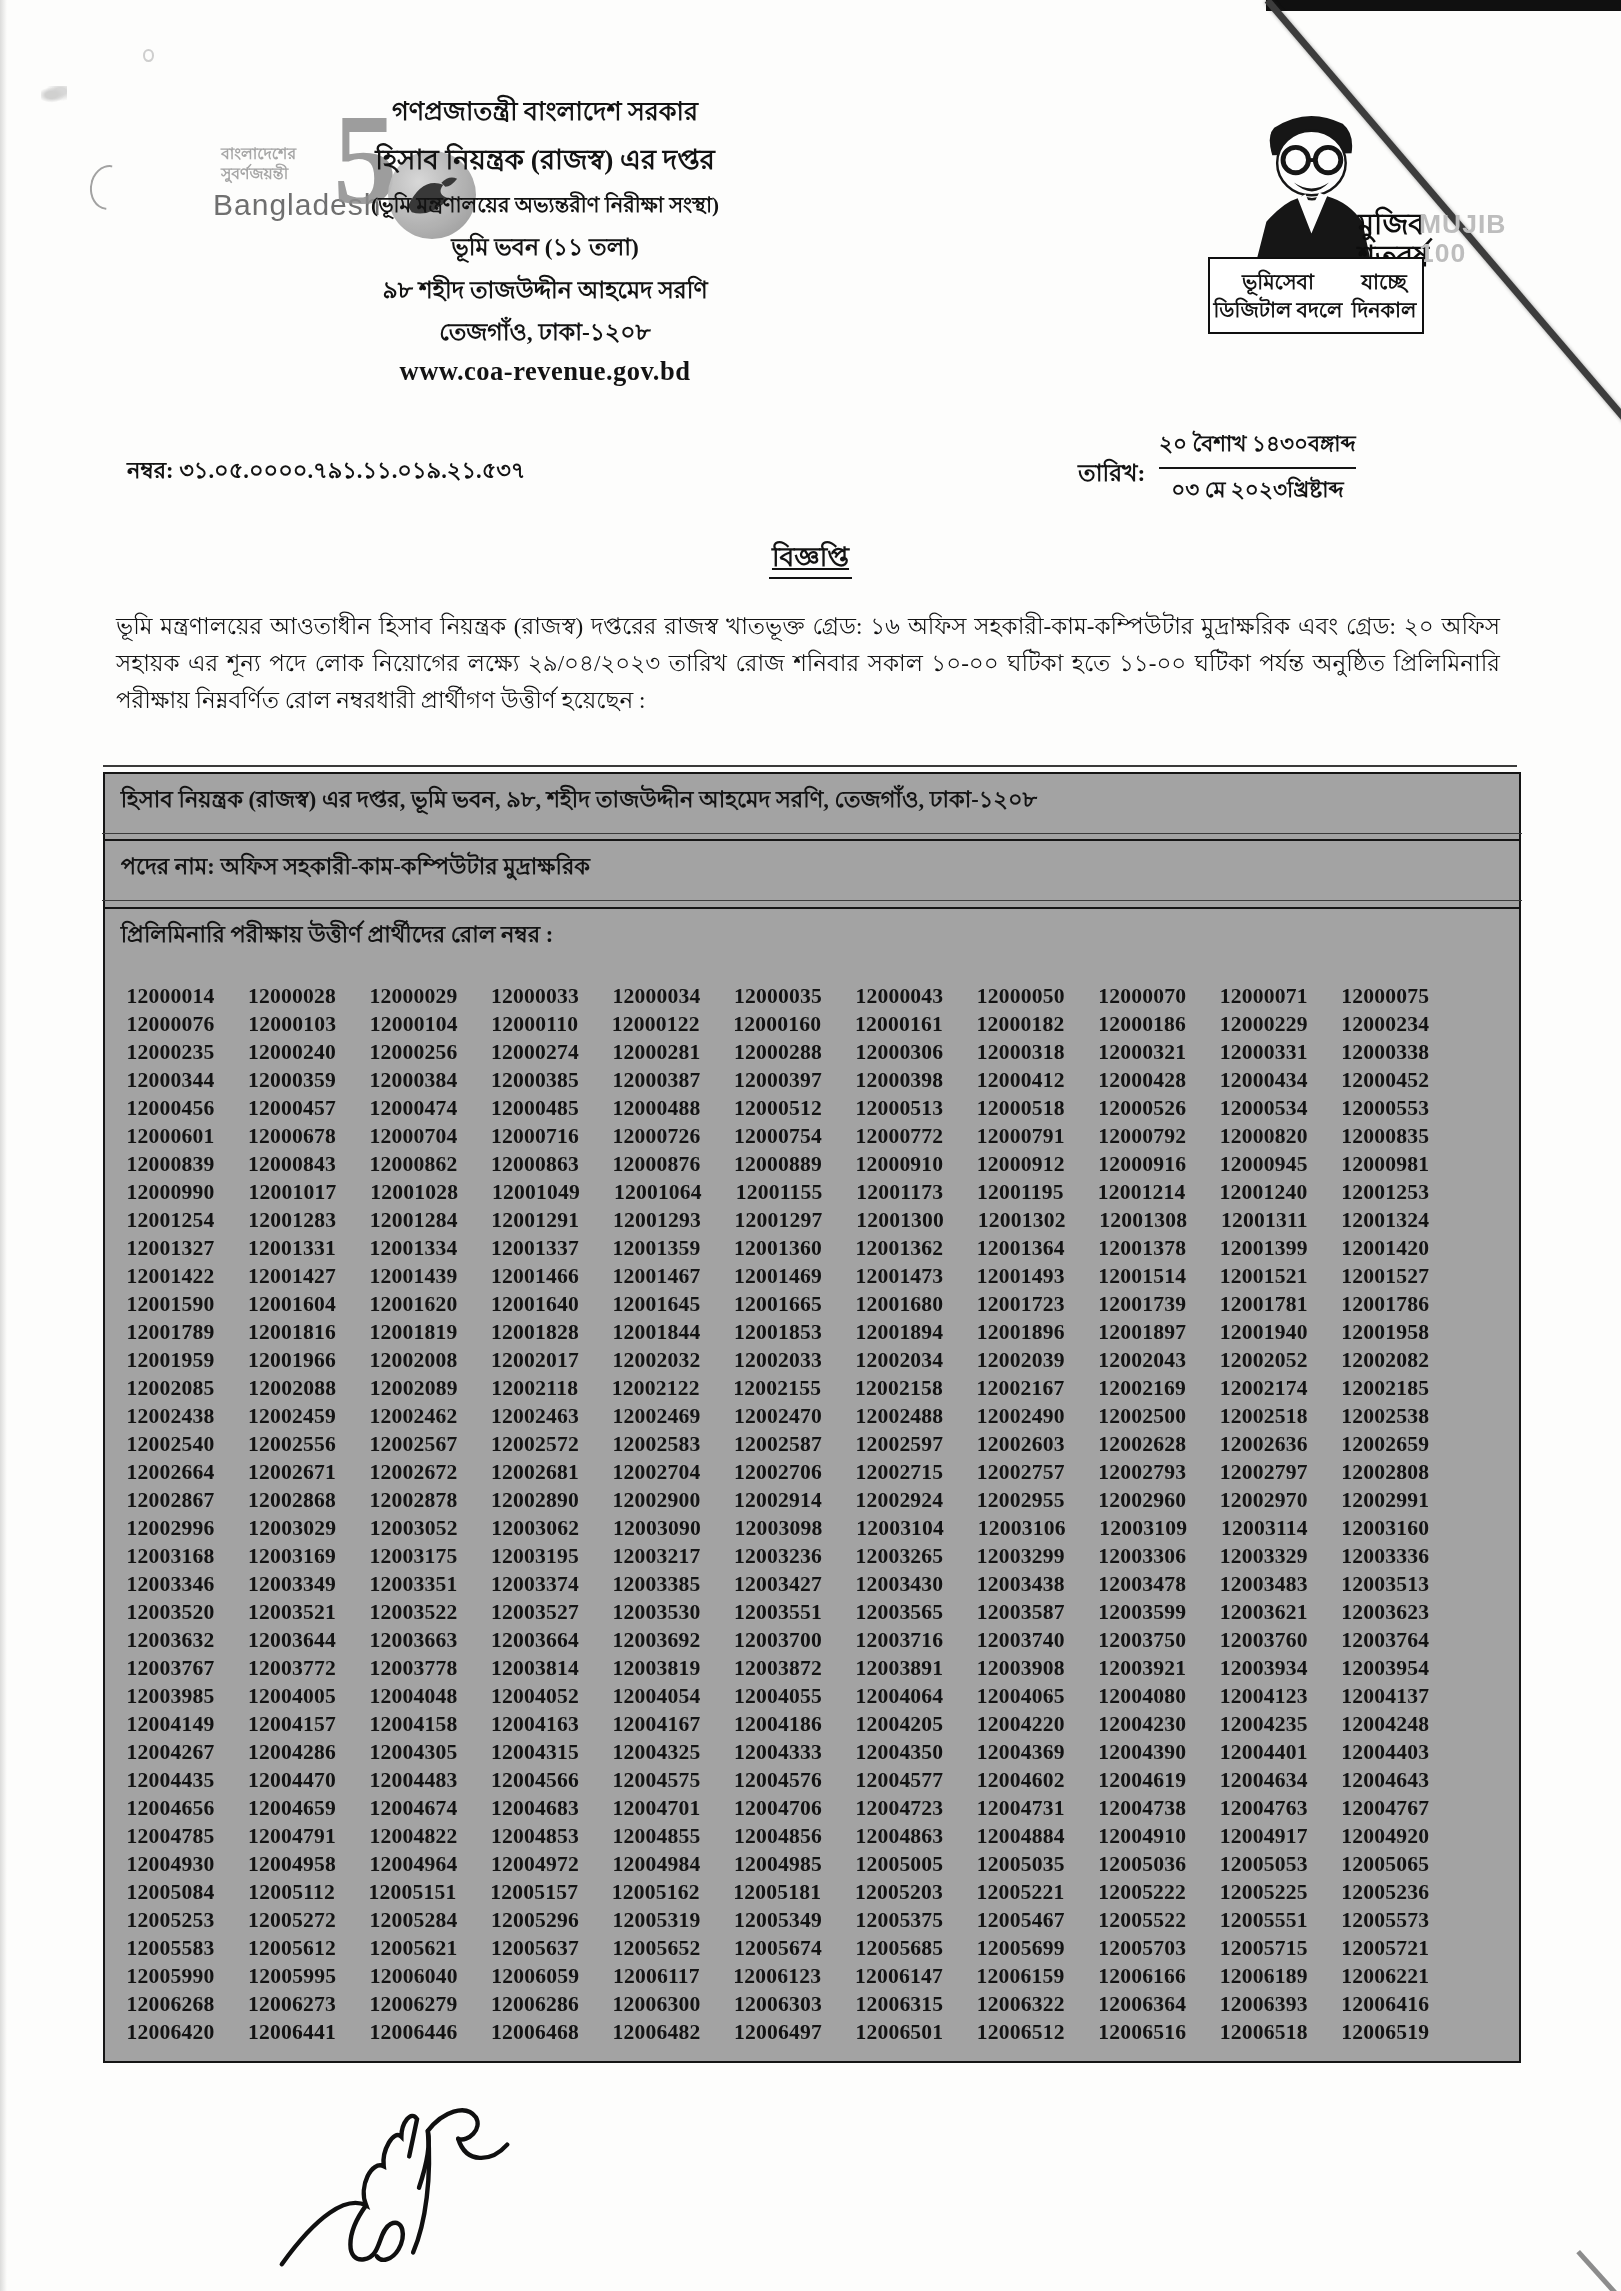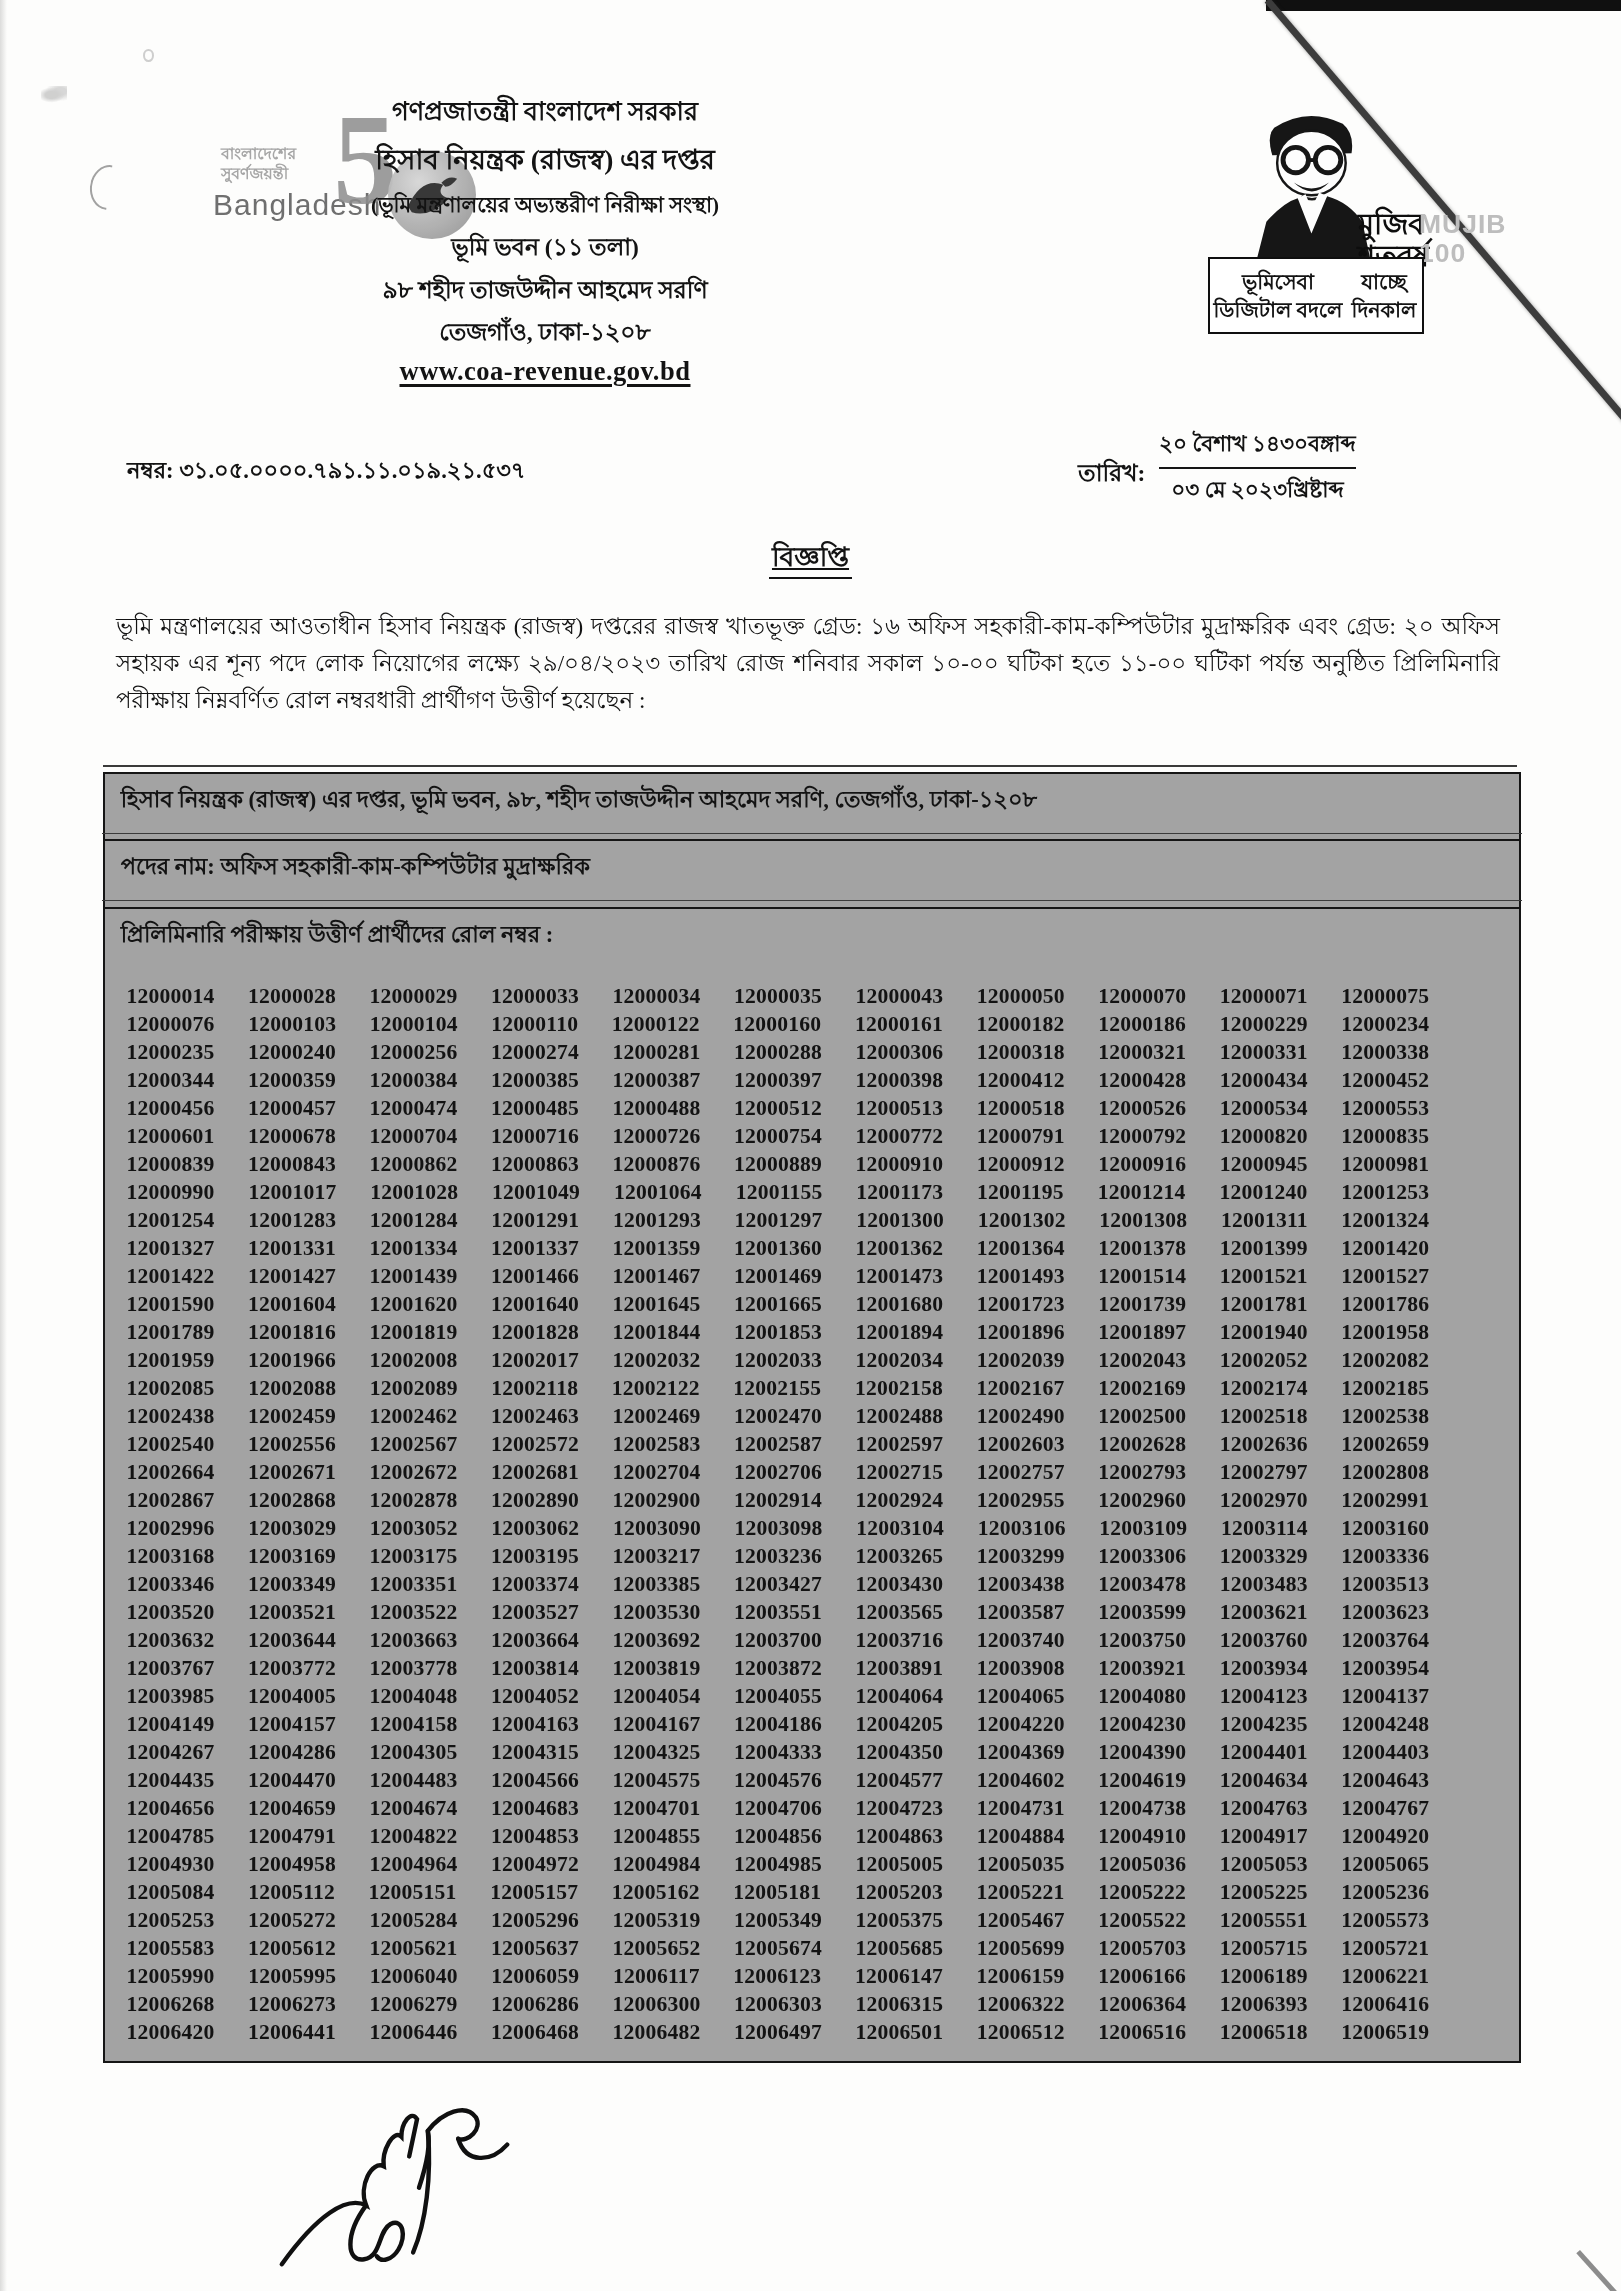--- a/index.html
+++ b/index.html
@@ -46,21 +46,21 @@
     font:700 20.6px "Liberation Serif",serif;line-height:28px;text-align:center;}
 
   
   .org-header{position:absolute;left:202px;top:92px;width:686px;text-align:center;font-weight:700;}
   .org-line0{font-size:25.5px;margin-bottom:3.9px;}
   .org-line1{font-size:27.4px;margin-bottom:3.9px;}
   .org-line2{font-size:21px;margin-bottom:4.9px;}
   .org-line3{font-size:23.5px;margin-bottom:3.9px;}
   .org-line4{font-size:23.5px;margin-bottom:3.9px;}
   .org-line5{font-size:23.5px;margin-bottom:2.9px;}
-  .website{font-size:26.5px;letter-spacing:0.5px;text-decoration:underline;text-decoration-thickness:2.5px;text-underline-offset:3.9px;}
+  .website{font-size:26.5px;letter-spacing:0.5px;text-decoration-thickness:2.5px;text-underline-offset:3.9px;}
 
   
   .memo-line{position:absolute;left:127px;top:453px;font:700 22.5px "Liberation Serif",serif;}
   .date-block{position:absolute;left:1078px;top:427px;display:flex;align-items:center;gap:13.7px;}
   .date-label{font:700 23.5px "Liberation Serif",serif;padding-top:13.7px;}
   .date-stack{text-align:center;font:700 21.6px "Liberation Serif",serif;}
   .date-divider{height:2.5px;background:#151515;margin:3.9px 0;}
 
   
   .notice-title{position:absolute;left:0;top:537px;width:100%;text-align:center;}

